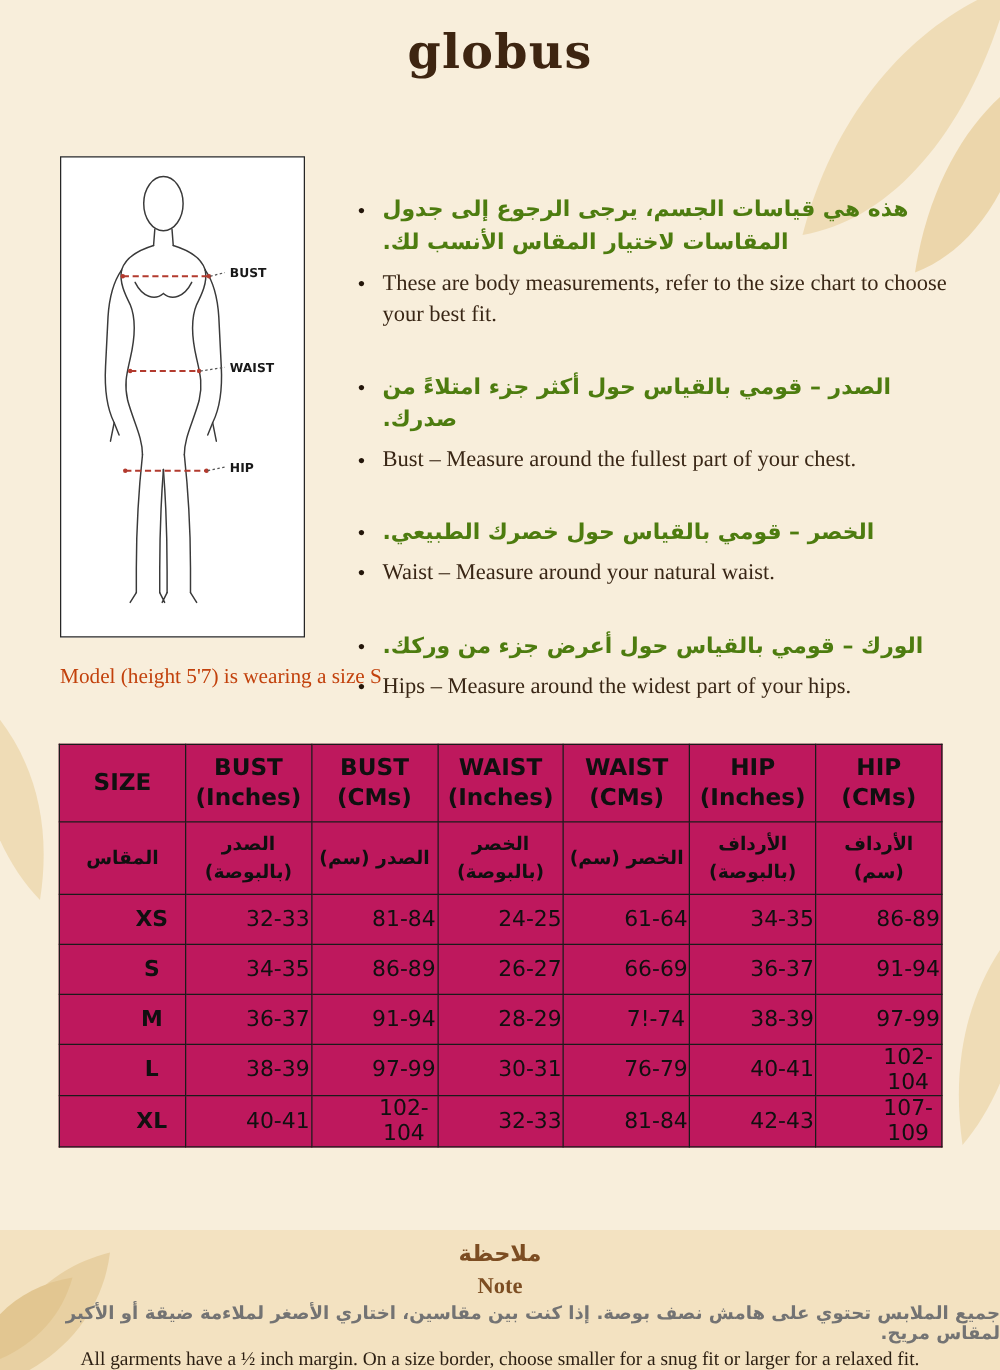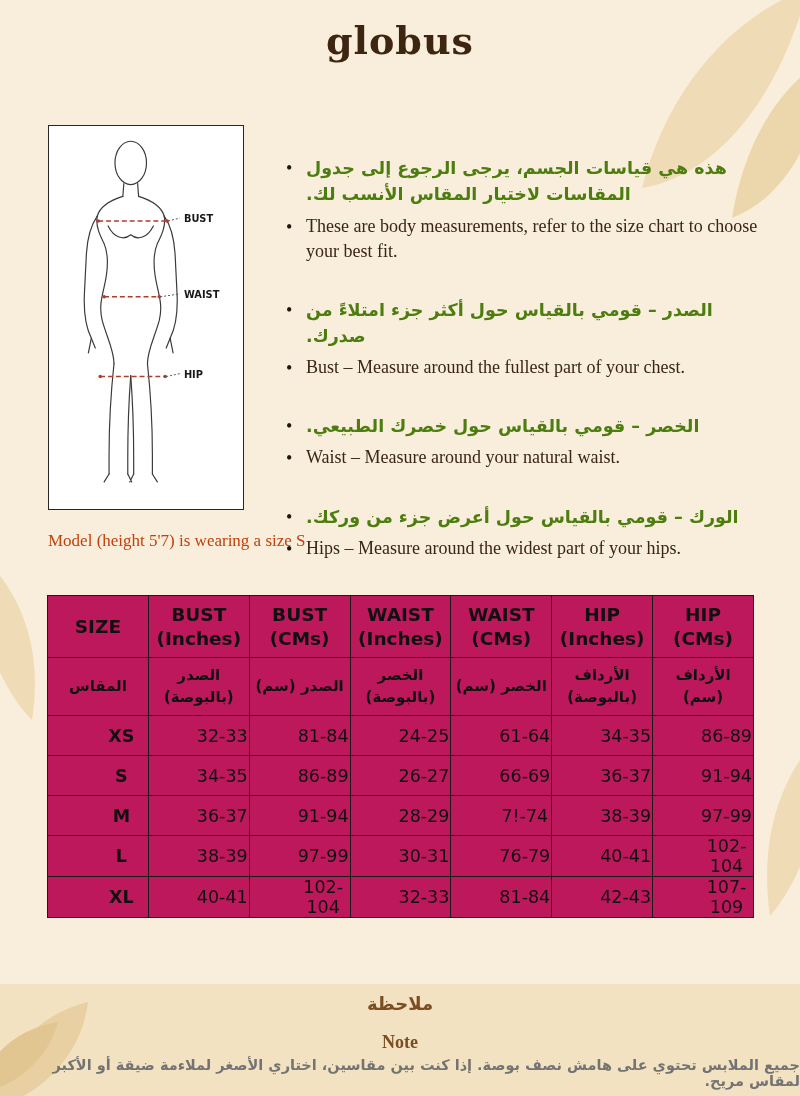--- a/index.html
+++ b/index.html
@@ -66,21 +66,21 @@
   .size-chart td { height:40px; font-size:17.5px; font-weight:400;padding-left:47px; }
   .size-chart td.size { font-weight:700; font-size:17.5px; }
 
   .note-band {
     position:absolute; top:984px; left:0; width:800px; height:112px;
     background:#f3e2c1; z-index:1; text-align:center; padding-top:9px; overflow:hidden;
   }
   .note-band .inner { position:relative; z-index:2; }
   .note-title-ar {
     font-family:"DejaVu Sans", sans-serif;
-    font-size:18px; font-weight:700; color:#7c4d22; margin-bottom:18px;
+    font-size:18px; font-weight:700; color:#7c4d22; margin-bottom:4px;
   }
   .note-title-en { font-size:18px; font-weight:700; color:#7c4d22; margin-bottom:4px; font-family:"Liberation Serif", serif; }
   .note-body-ar {
     font-family:"DejaVu Sans", sans-serif;
     font-size:14.5px; font-weight:700; color:#737373; margin-bottom:4px;text-align:right;
   }
   .note-body-en { font-size:15.5px; color:#2c1f12; }
   .leaf-note { position:absolute; left:-14px; bottom:-10px; width:150px; height:110px; z-index:1; }
 </style>
 </head>
@@ -297,14 +297,15 @@
 
 <div class="note-band">
   <svg class="leaf-note" viewBox="0 0 150 110">
     <path d="M10,112 C16,62 46,20 102,6 C96,56 60,96 10,112 Z" fill="#e8d0a2"></path>
     <path d="M-6,84 C10,52 36,32 72,26 C62,62 34,88 -6,98 Z" fill="#e2c691"></path>
   </svg>
   <div class="inner">
     <div class="note-title-ar" dir="rtl" lang="ar">ملاحظة</div>
     <div class="note-title-en">Note</div>
     <div class="note-body-ar" dir="rtl" lang="ar">جميع الملابس تحتوي على هامش نصف بوصة. إذا كنت بين مقاسين، اختاري الأصغر لملاءمة ضيقة أو الأكبر لمقاس مريح.</div>
+    <div class="note-body-en">All garments have a ½ inch margin. On a size border, choose smaller for a snug fit or larger for a relaxed fit.</div>
   </div>
 </div>
 
 </body></html>

